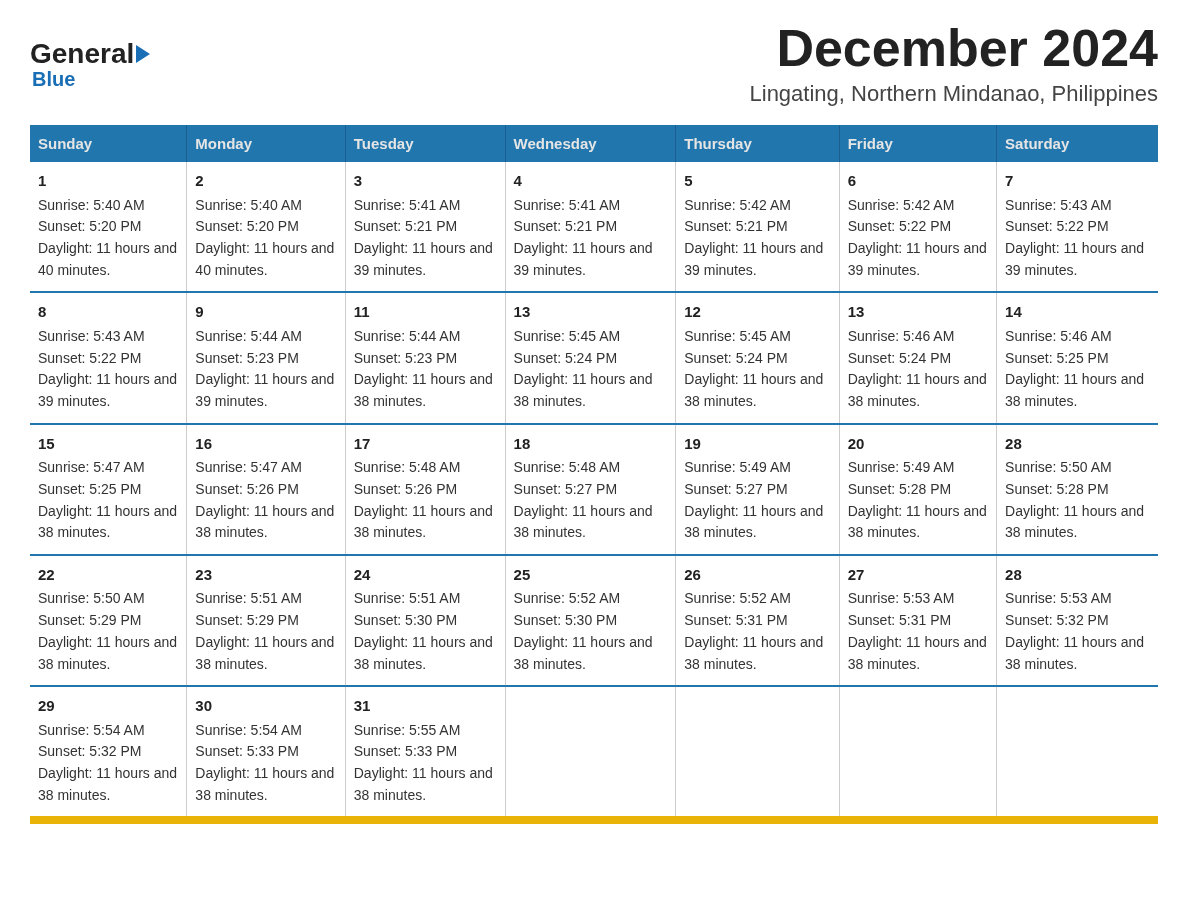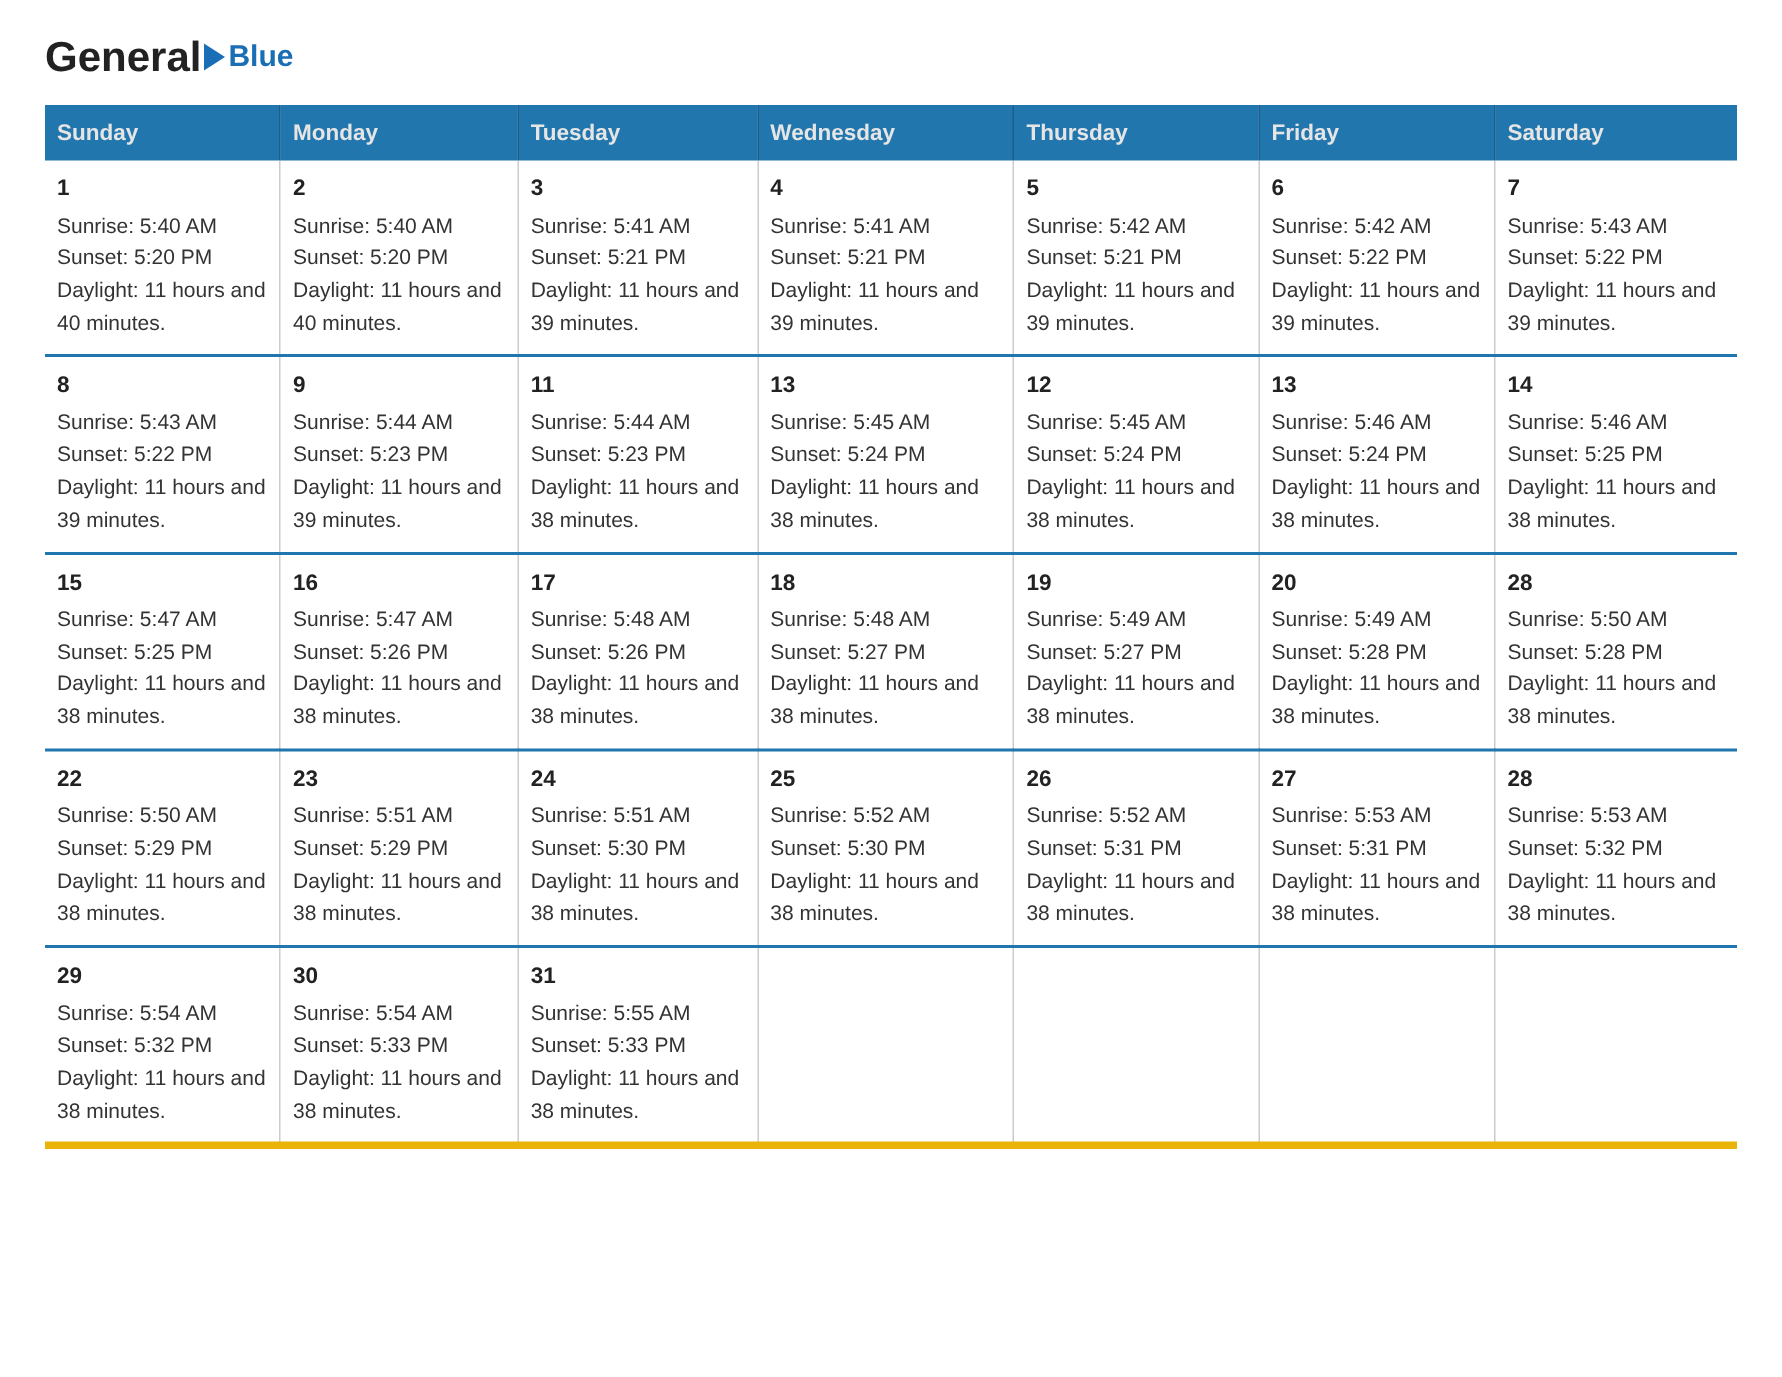--- a/index.html
+++ b/index.html
@@ -11,23 +11,23 @@
       padding: 20px 30px;
     }
     .header-area {
       display: flex;
       justify-content: space-between;
       align-items: flex-start;
       margin-bottom: 18px;
     }
     .logo {
       display: flex;
-      flex-direction: row;
-      align-items: center;
-      margin-top: 4px;
+      flex-direction: column;
+      align-items: flex-start;
+      margin-top: 20px;
     }
     .logo-text {
       display: flex;
       align-items: center;
       font-size: 28px;
       font-weight: bold;
       color: #333;
       line-height: 1;
     }
     .logo-general { color: #222; }
@@ -96,35 +96,39 @@
       font-weight: bold;
       color: #222;
       display: block;
       margin-bottom: 2px;
     }
     .day-info {
       font-size: 14px;
       color: #333;
       line-height: 1.55;
     }
-    tbody tr:last-child { border-bottom: 5px solid #eab308; }
+    tbody tr:last-child { border-bottom: 8px solid #eab308; }
   </style>
 </head>
 <body>
 
 <div class="header-area">
   <div class="logo">
     <div class="logo-text">
       <span class="logo-general">General</span>
       <span class="logo-triangle"></span>
     </div>
     <div class="logo-row2">
       <span class="logo-blue">Blue</span>
     </div>
   </div>
+  <div class="title-area">
+    <div class="page-title">December 2024</div>
+    <div class="subtitle">Lingating, Northern Mindanao, Philippines</div>
+  </div>
 </div>
 
 <table>
   <thead>
     <tr>
     <th>Sunday</th>
         <th>Monday</th>
         <th>Tuesday</th>
         <th>Wednesday</th>
         <th>Thursday</th>

